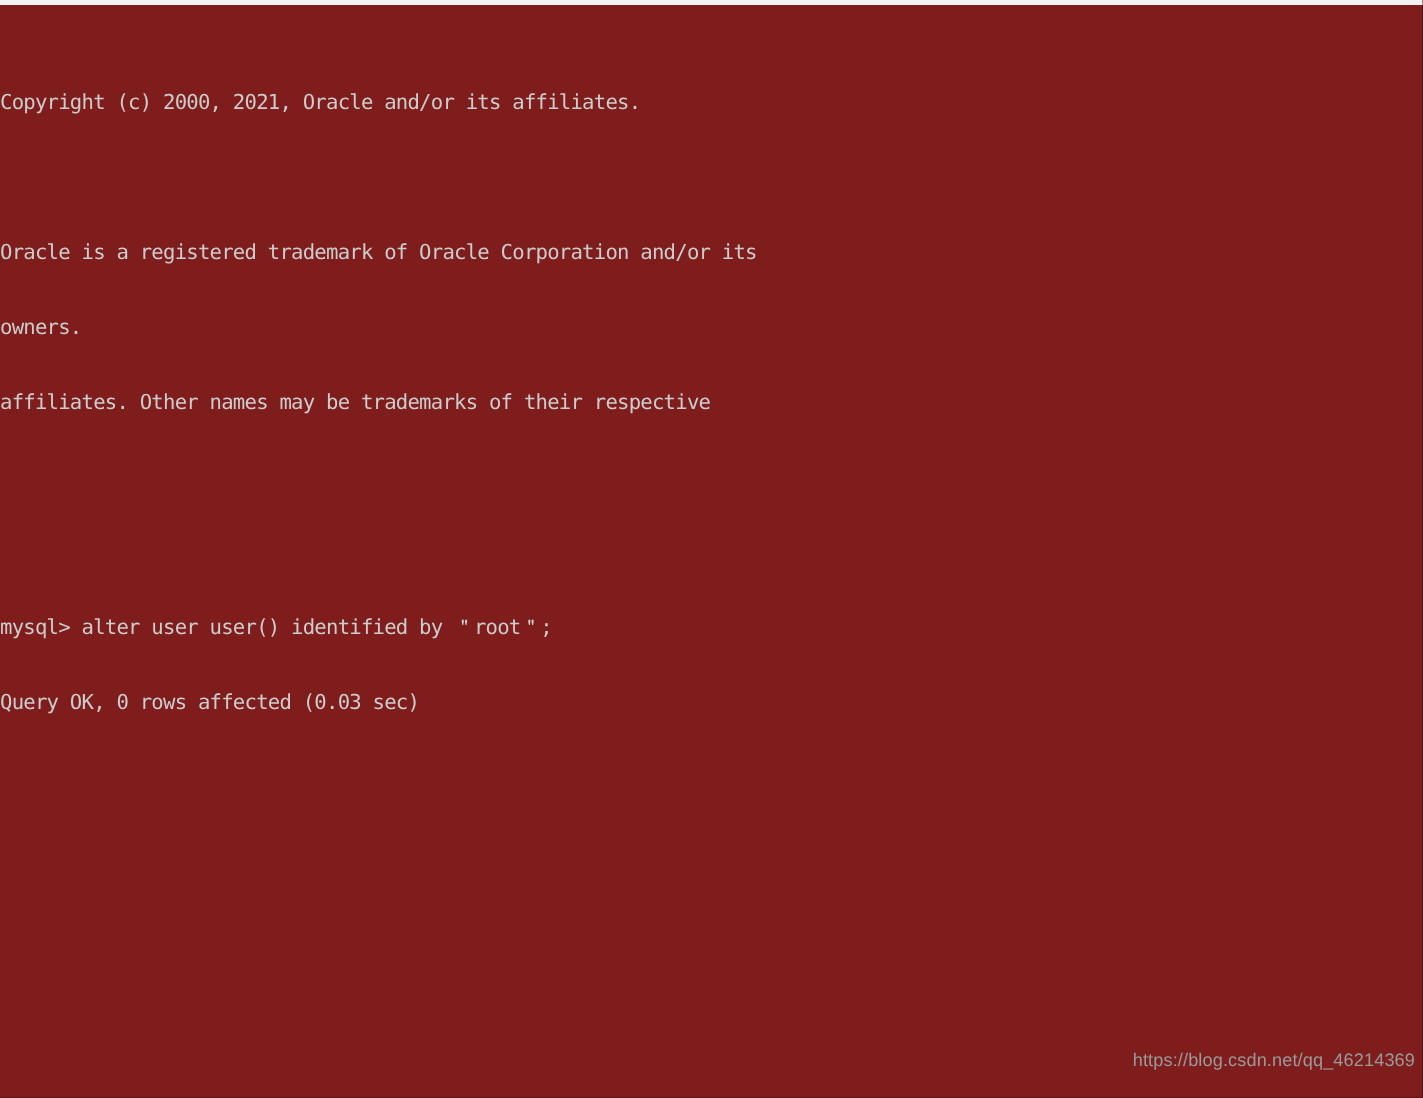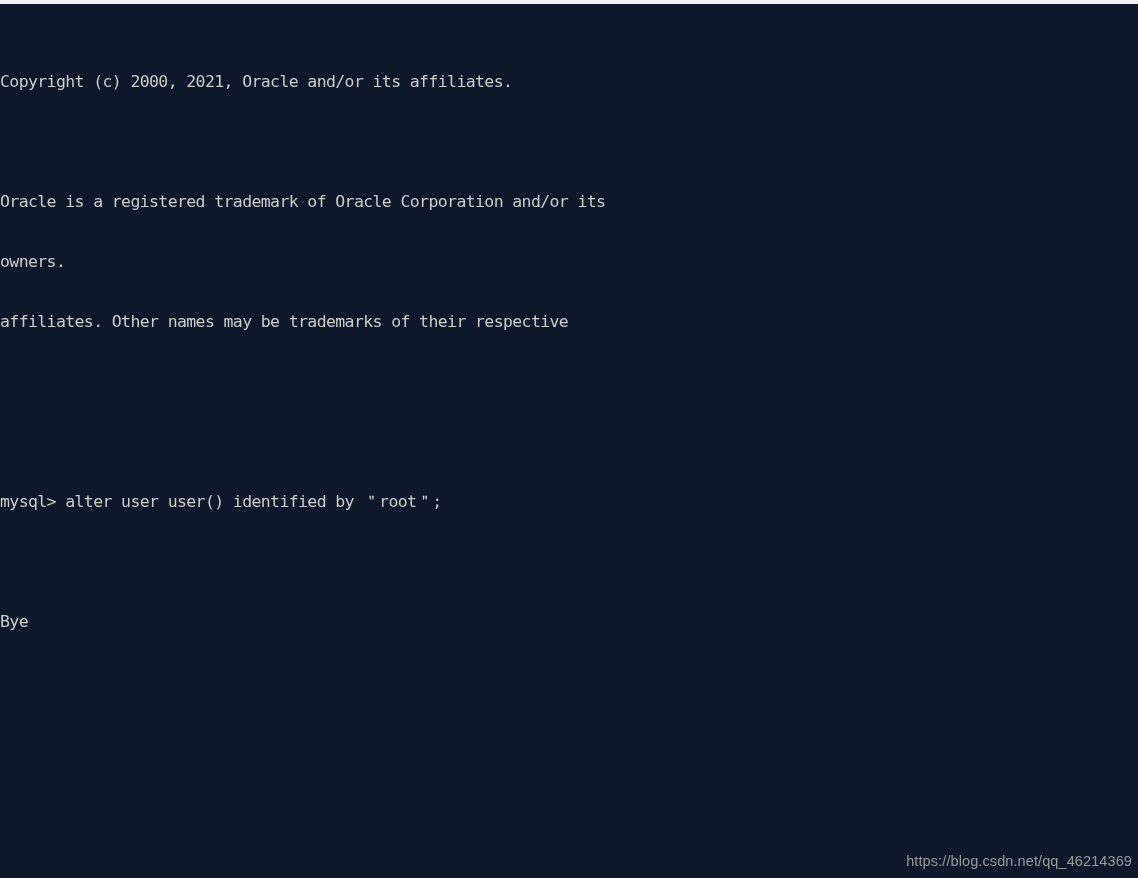--- a/index.html
+++ b/index.html
@@ -11,21 +11,21 @@
   body {
     width: 1138px;
     height: 878px;
     overflow: hidden;
     font-family: "DejaVu Sans Mono", "Liberation Mono", monospace;
   }
   #console {
     position: relative;
     width: 1138px;
     height: 878px;
-    background: #0f172a;
+    background: #7f1d1d;
     box-sizing: border-box;
     border-top: 4px solid #f2f2f2;
     overflow: hidden;
   }
   #terminal {
     position: absolute;
     top: 4px;
     left: 0;
     width: 1138px;
     padding: 4px 0 0 0;
@@ -42,21 +42,21 @@
     height: 20px;
     white-space: pre;
     min-height: 20px;
   }
   .line.blank {
     height: 20px;
   }
   #watermark {
     position: absolute;
     right: 6px;
-    bottom: 9px;
+    bottom: 21px;
     color: #9a9a9a;
     font-family: "Liberation Sans", "DejaVu Sans", sans-serif;
     font-size: 14.5px;
     letter-spacing: 0.1px;
     white-space: pre;
   }
 </style>
 </head>
 <body>
 
@@ -65,22 +65,22 @@
   <div id="terminal">
 
     <div class="line">Copyright (c) 2000, 2021, Oracle and/or its affiliates.</div>
     <div class="line blank"></div>
     <div class="line">Oracle is a registered trademark of Oracle Corporation and/or its</div>
     <div class="line">owners.</div>
     <div class="line">affiliates. Other names may be trademarks of their respective</div>
     <div class="line blank"></div>
     <div class="line blank"></div>
     <div class="line">mysql&gt; alter user user() identified by ＂root＂;</div>
+    <div class="line">Query OK, 0 rows affected (0.03 sec)</div>
     <div class="line blank"></div>
-    <div class="line">Bye</div>
     <div class="line blank"></div>
     
     
     
     
     
     
     
     
     

